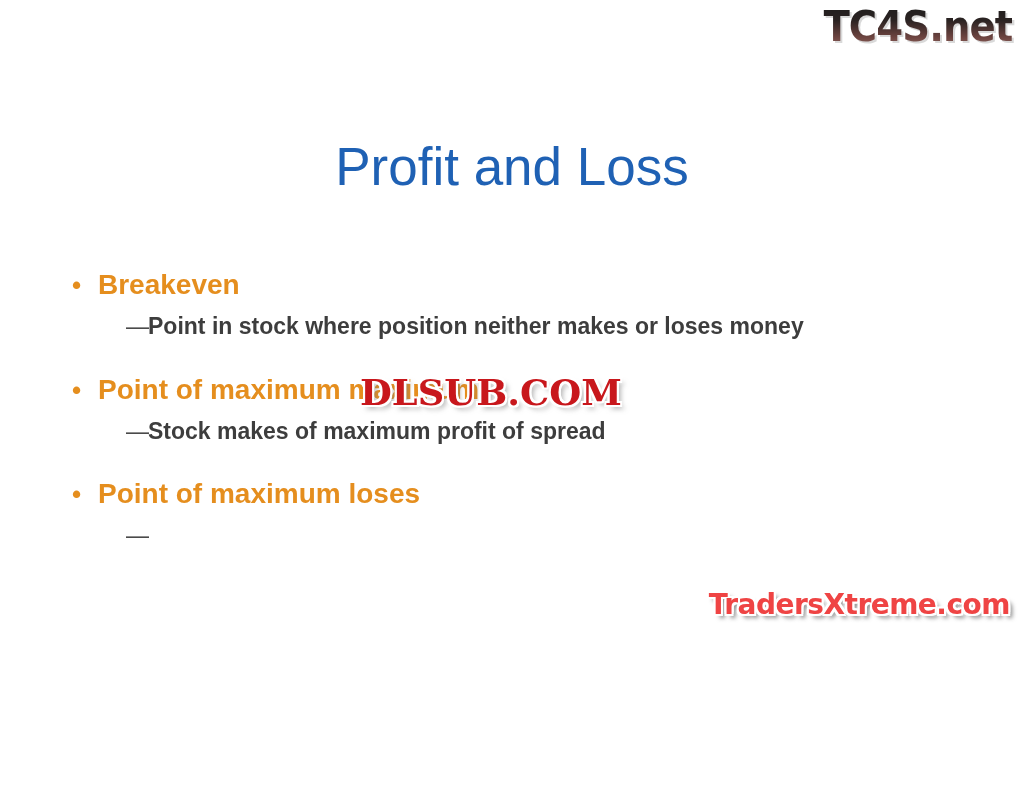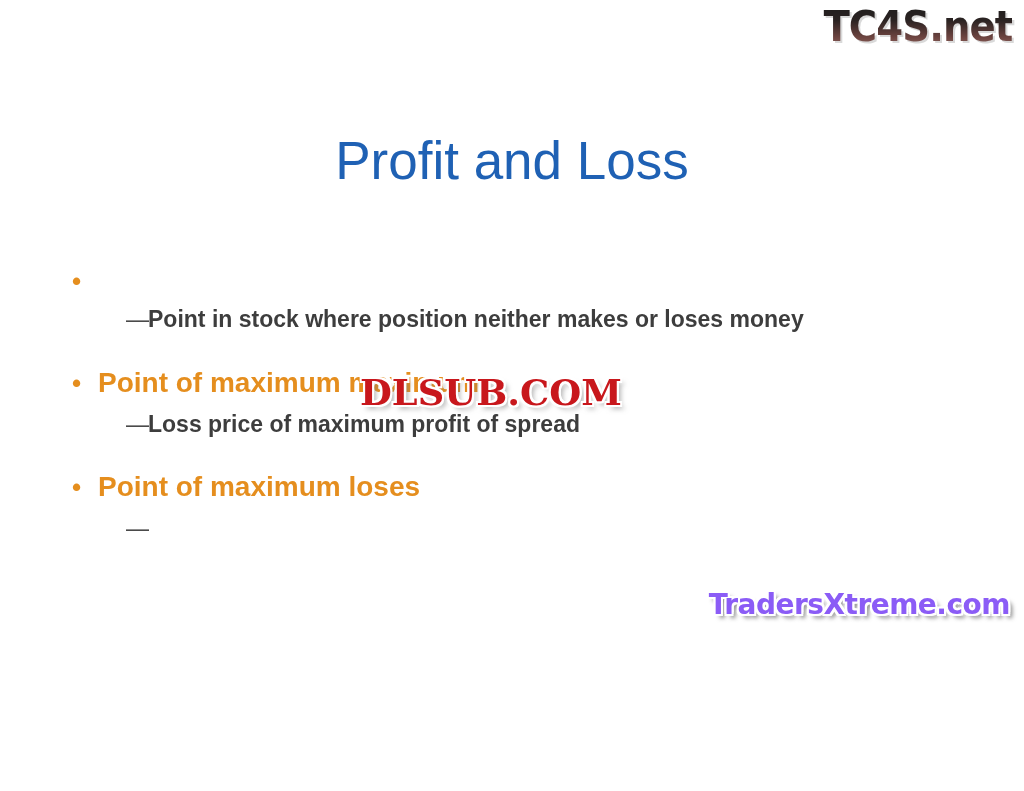--- a/index.html
+++ b/index.html
@@ -47,21 +47,21 @@
     letter-spacing: -1px;
     transform: scaleX(0.92);
     transform-origin: right top;
     color: rgba(120,120,120,0.28);
     white-space: nowrap;
   }
 
   
   #slide-title {
     position: absolute;
-    top: 130px;
+    top: 136px;
     left: 0;
     width: 1024px;
     text-align: center;
     font-family: "Liberation Sans", sans-serif;
     font-weight: normal;
     font-size: 53px;
     color: #1F61B4;
     letter-spacing: 0px;
   }
 
@@ -146,21 +146,21 @@
 
   
   #footer-watermark {
     position: absolute;
     right: 14px;
     bottom: 12px;
     font-family: "DejaVu Sans", sans-serif;
     font-weight: bold;
     font-size: 28px;
     letter-spacing: -0.5px;
-    color: #8b5cf6;
+    color: #ef4444;
     white-space: nowrap;
     text-shadow:
        2px 0 0 #ffffff,
       -2px 0 0 #ffffff,
        0 2px 0 #ffffff,
        0 -2px 0 #ffffff,
        2px 2px 0 #ffffff,
       -2px 2px 0 #ffffff,
        2px -2px 0 #ffffff,
       -2px -2px 0 #ffffff,
@@ -175,35 +175,36 @@
   <div id="brand-logo-shadow">TC4S.net</div>
   <div id="brand-logo">TC4S.net</div>
 
   <div id="slide-title">Profit and Loss</div>
 
   <div id="body">
 
     <div class="block">
       <div class="lvl1">
         <span class="dot">•</span>
+        <span class="txt">Breakeven</span>
       </div>
       <div class="lvl2">
         <span class="dash">—</span>
         <span class="txt">Point in stock where position neither makes or loses money</span>
       </div>
     </div>
 
     <div class="block">
       <div class="lvl1">
         <span class="dot">•</span>
         <span class="txt">Point of maximum maximum</span>
       </div>
       <div class="lvl2">
         <span class="dash">—</span>
-        <span class="txt">Loss price of maximum profit of spread</span>
+        <span class="txt">Stock makes of maximum profit of spread</span>
       </div>
     </div>
 
     <div class="block">
       <div class="lvl1">
         <span class="dot">•</span>
         <span class="txt">Point of maximum loses</span>
       </div>
       <div class="lvl2">
         <span class="dash">—</span>

